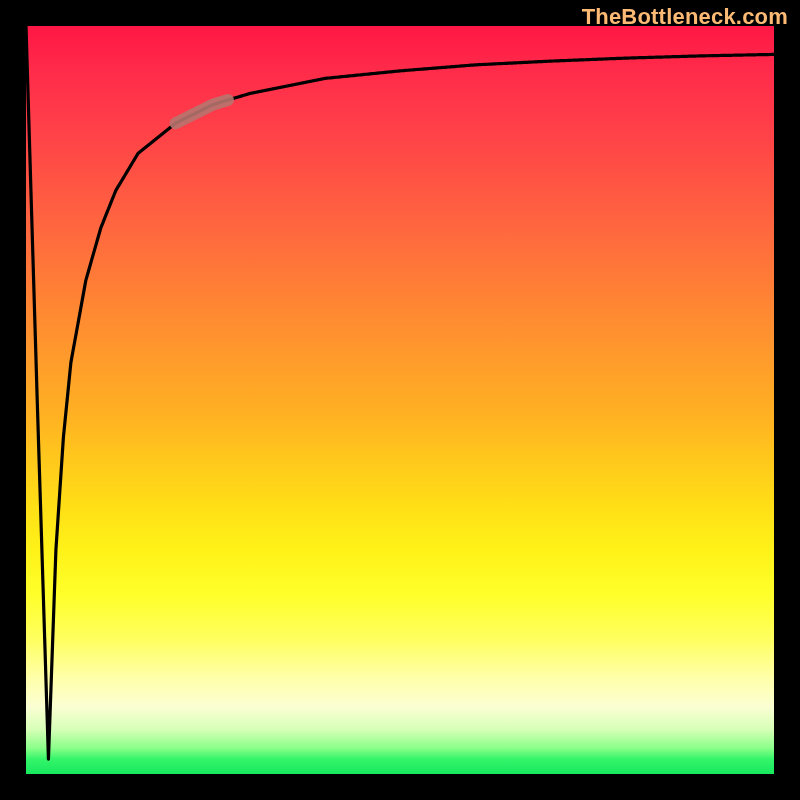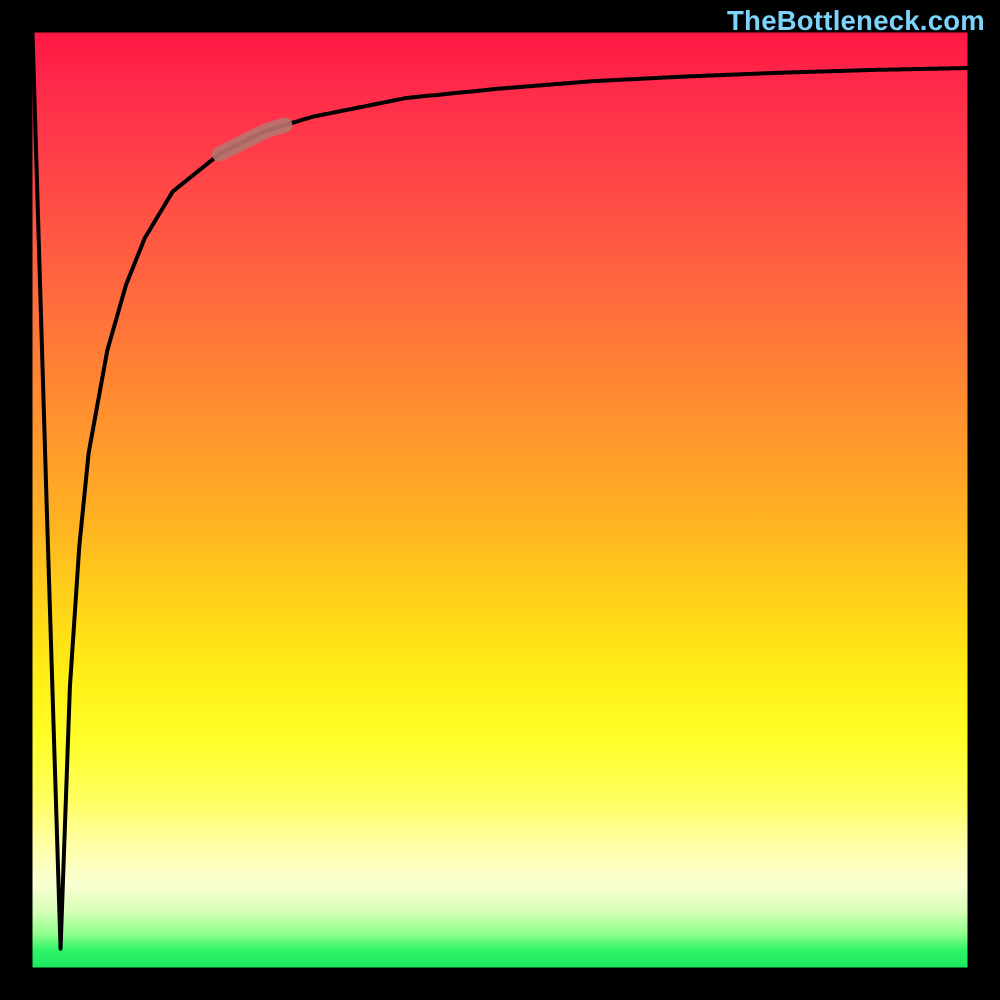--- a/index.html
+++ b/index.html
@@ -44,21 +44,21 @@
       #d7ffb8 94%,
       #8cff8a 96.5%,
       #35f56a 98%,
       #16e85e 100%
     );
   }
   .watermark {
     position: absolute;
     top: 4px;
     right: 12px;
-    color: #7dd3fc;
+    color: #fdba74;
     font-size: 22px;
     font-weight: 600;
     letter-spacing: 0.2px;
     user-select: none;
   }
   svg.curve {
     position: absolute;
     left: 26px;
     top: 26px;
     width: 748px;

